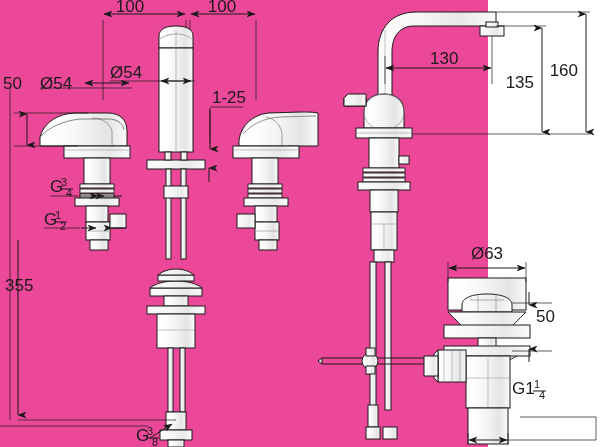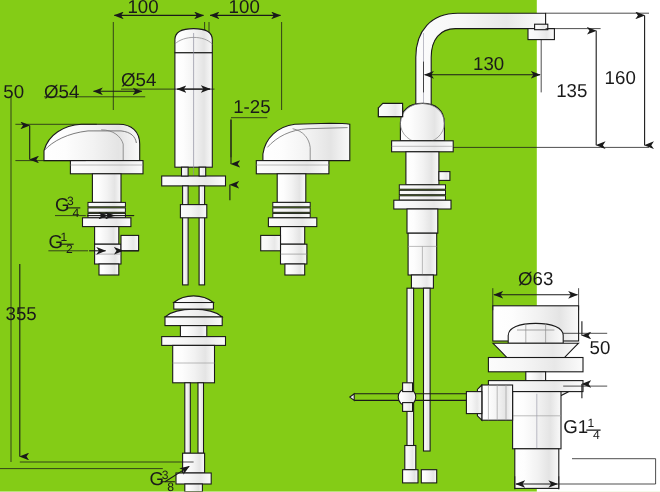--- a/index.html
+++ b/index.html
@@ -1,18 +1,18 @@
 <!DOCTYPE html>
 <html><head>
 <meta charset="utf-8">
 <style>
   html,body{margin:0;padding:0;background:#ffffff;}
   body{width:600px;height:447px;overflow:hidden;
        font-family:"Liberation Sans", sans-serif;}
-  #sheet{position:relative;width:488px;height:447px;background:#84cc16;}
+  #sheet{position:relative;width:488px;height:447px;background:#ec4899;}
   svg{display:block;}
   text{font-family:"Liberation Sans", sans-serif;fill:#1a1a1a;}
   .dim-txt{font-size:17px;}
   .frac-num{font-size:11px;}
 </style>
 </head>
 <body>
 
 <div id="sheet">
 <svg width="600" height="447" viewBox="0 0 600 447" shape-rendering="geometricPrecision">

